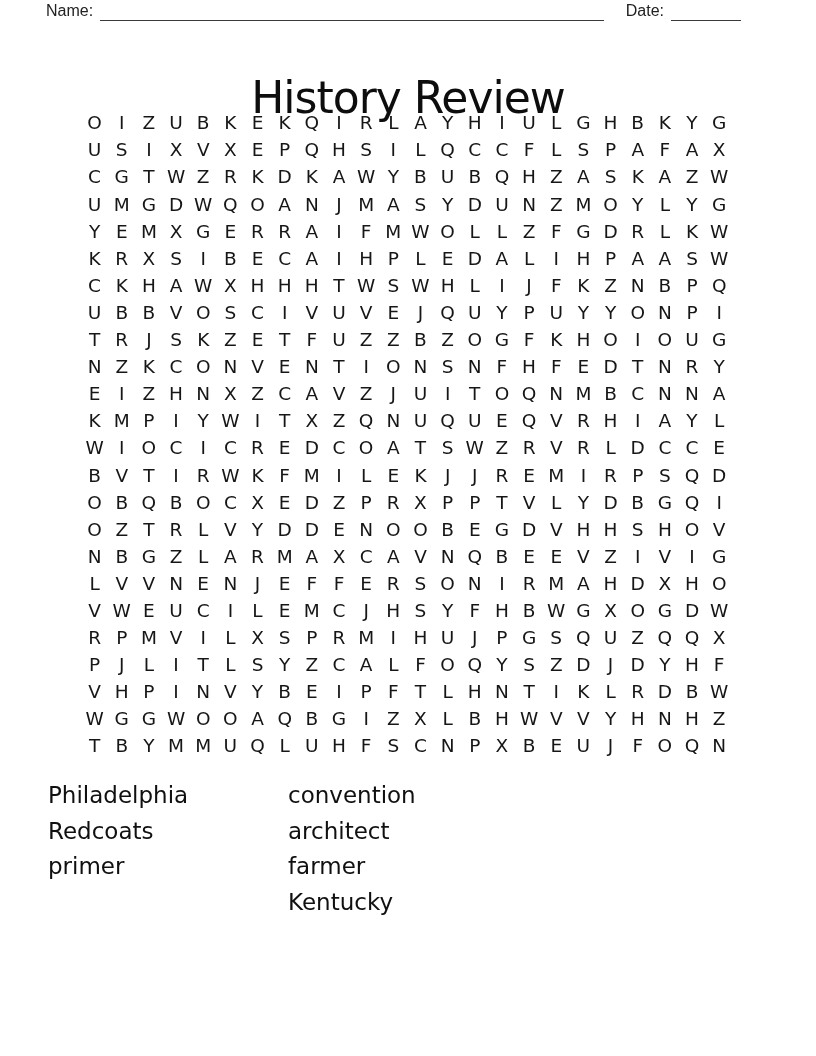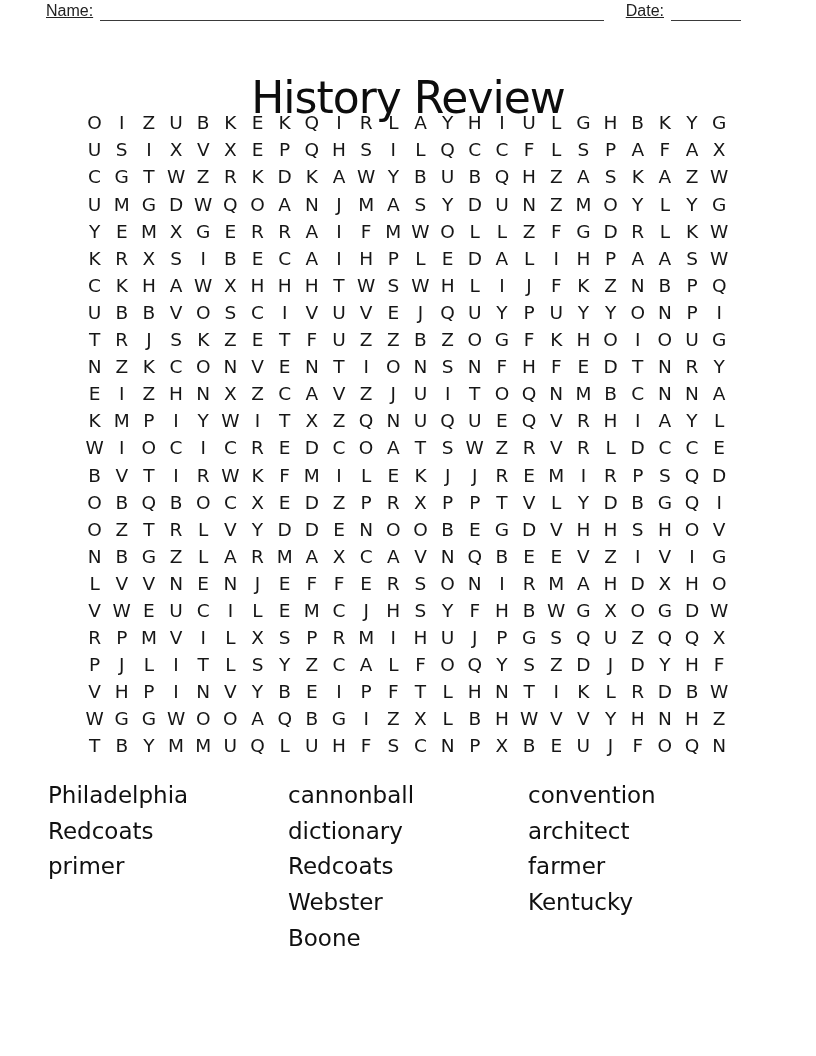--- a/index.html
+++ b/index.html
@@ -17,21 +17,20 @@
   .hdr {
     position: absolute;
     left: 46px;
     right: 75px;
     top: 2px;
     display: flex;
     align-items: flex-end;
     font-family: "Liberation Sans", sans-serif;
     font-size: 16px;
     color: #222;
-    text-decoration: underline;
   }
   .hdr-label { white-space: nowrap; padding-bottom: 1px; }
   .blank-line {
     border-bottom: 1.5px solid #3a3a3a;
     height: 17px;
   }
   .name-line { flex: 1 1 auto; margin-left: 7px; margin-right: 22px; }
   .date-line { width: 70px; margin-left: 7px; }
   
   .title {
@@ -673,27 +672,20 @@
       <div class="ws-cell">N</div>
     </div>
 
   <div class="word-list" id="word-list">
       <div class="word-col">
         <div class="word-item">Philadelphia</div>
         <div class="word-item">Redcoats</div>
         <div class="word-item">primer</div>
       </div>
       <div class="word-col">
-        <div class="word-item">cannonball</div>
-        <div class="word-item">dictionary</div>
-        <div class="word-item">Redcoats</div>
-        <div class="word-item">Webster</div>
-        <div class="word-item">Boone</div>
-      </div>
-      <div class="word-col">
         <div class="word-item">convention</div>
         <div class="word-item">architect</div>
         <div class="word-item">farmer</div>
         <div class="word-item">Kentucky</div>
       </div>
     </div>
 
 </div>
 
 </body></html>

